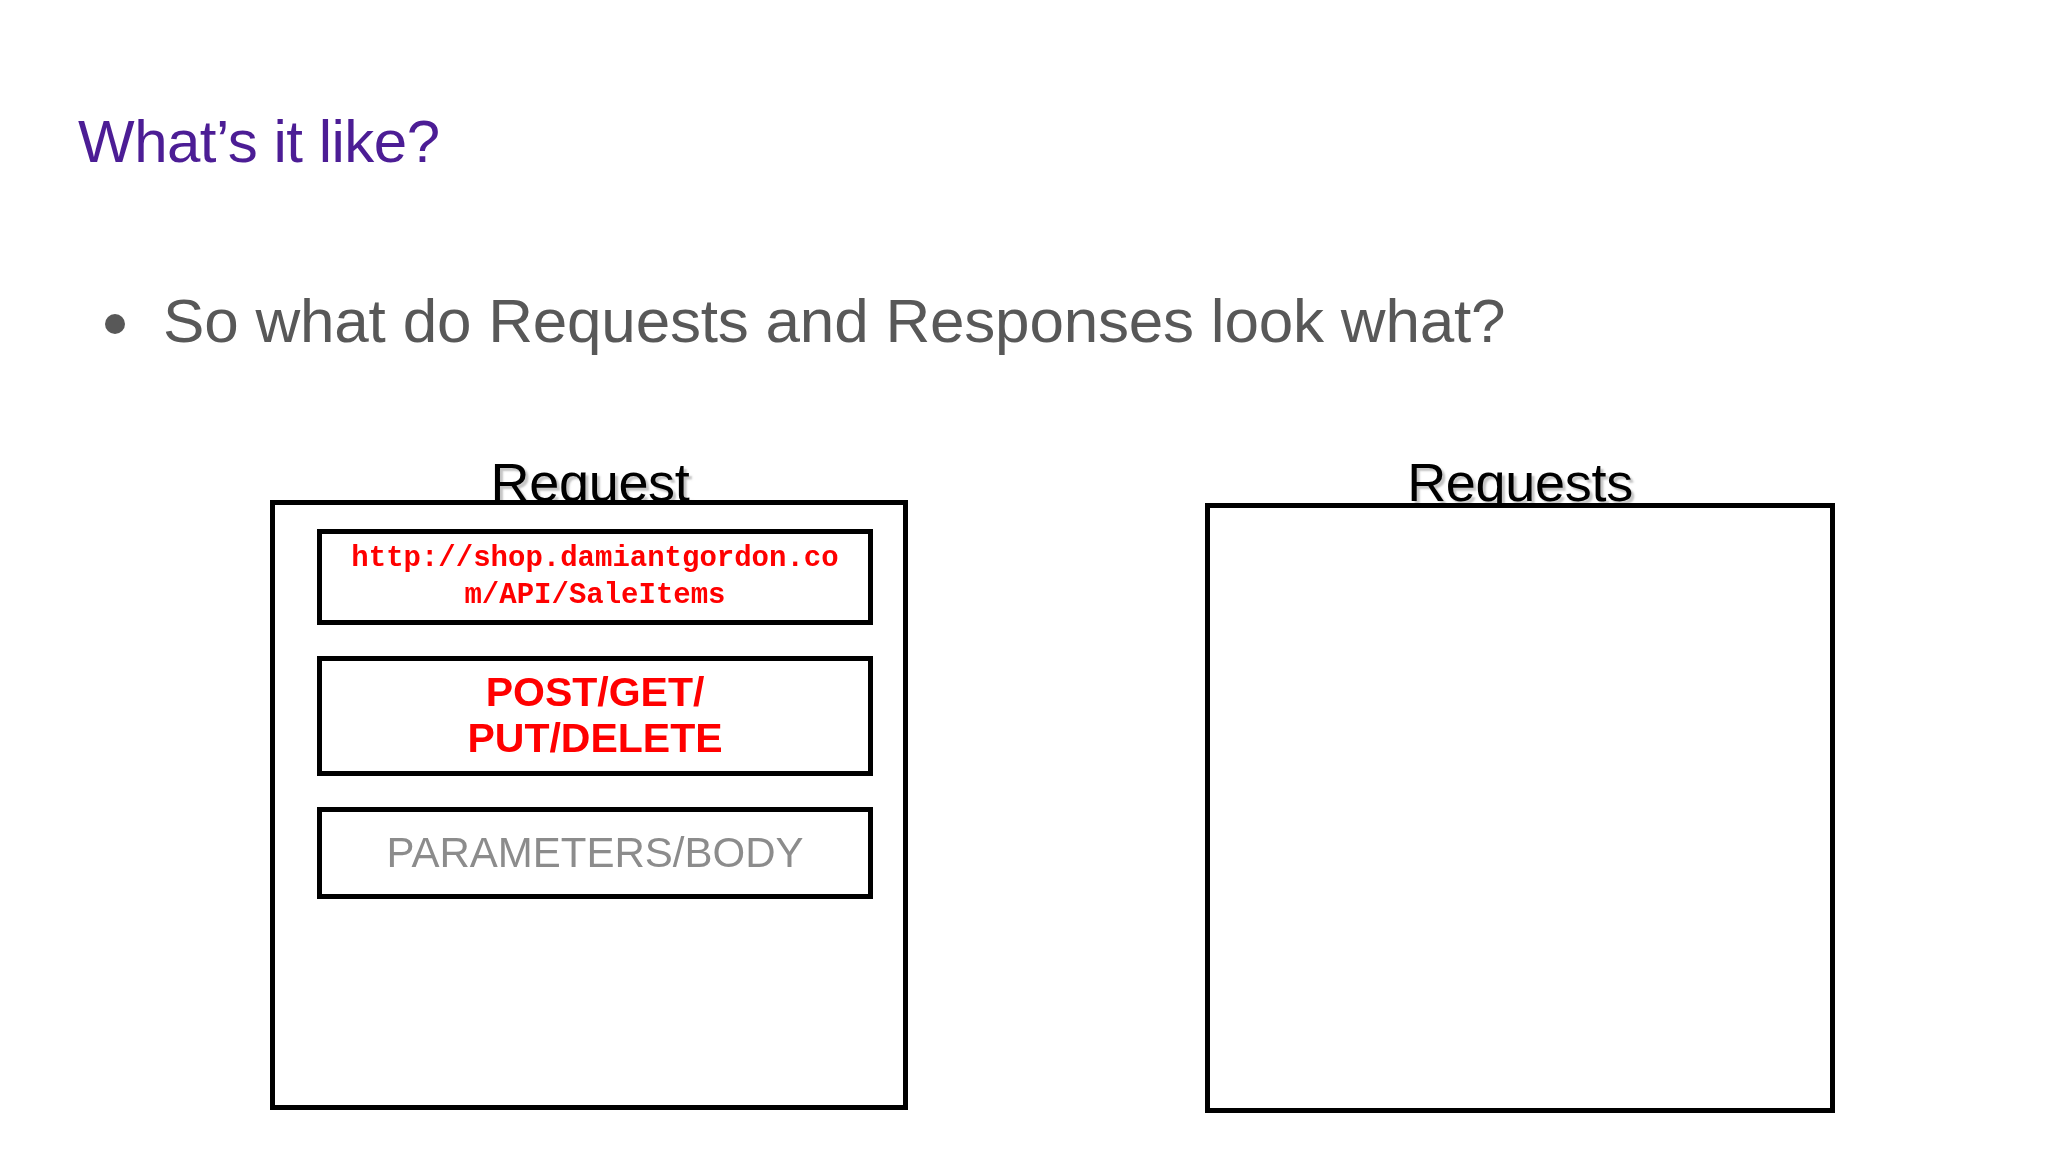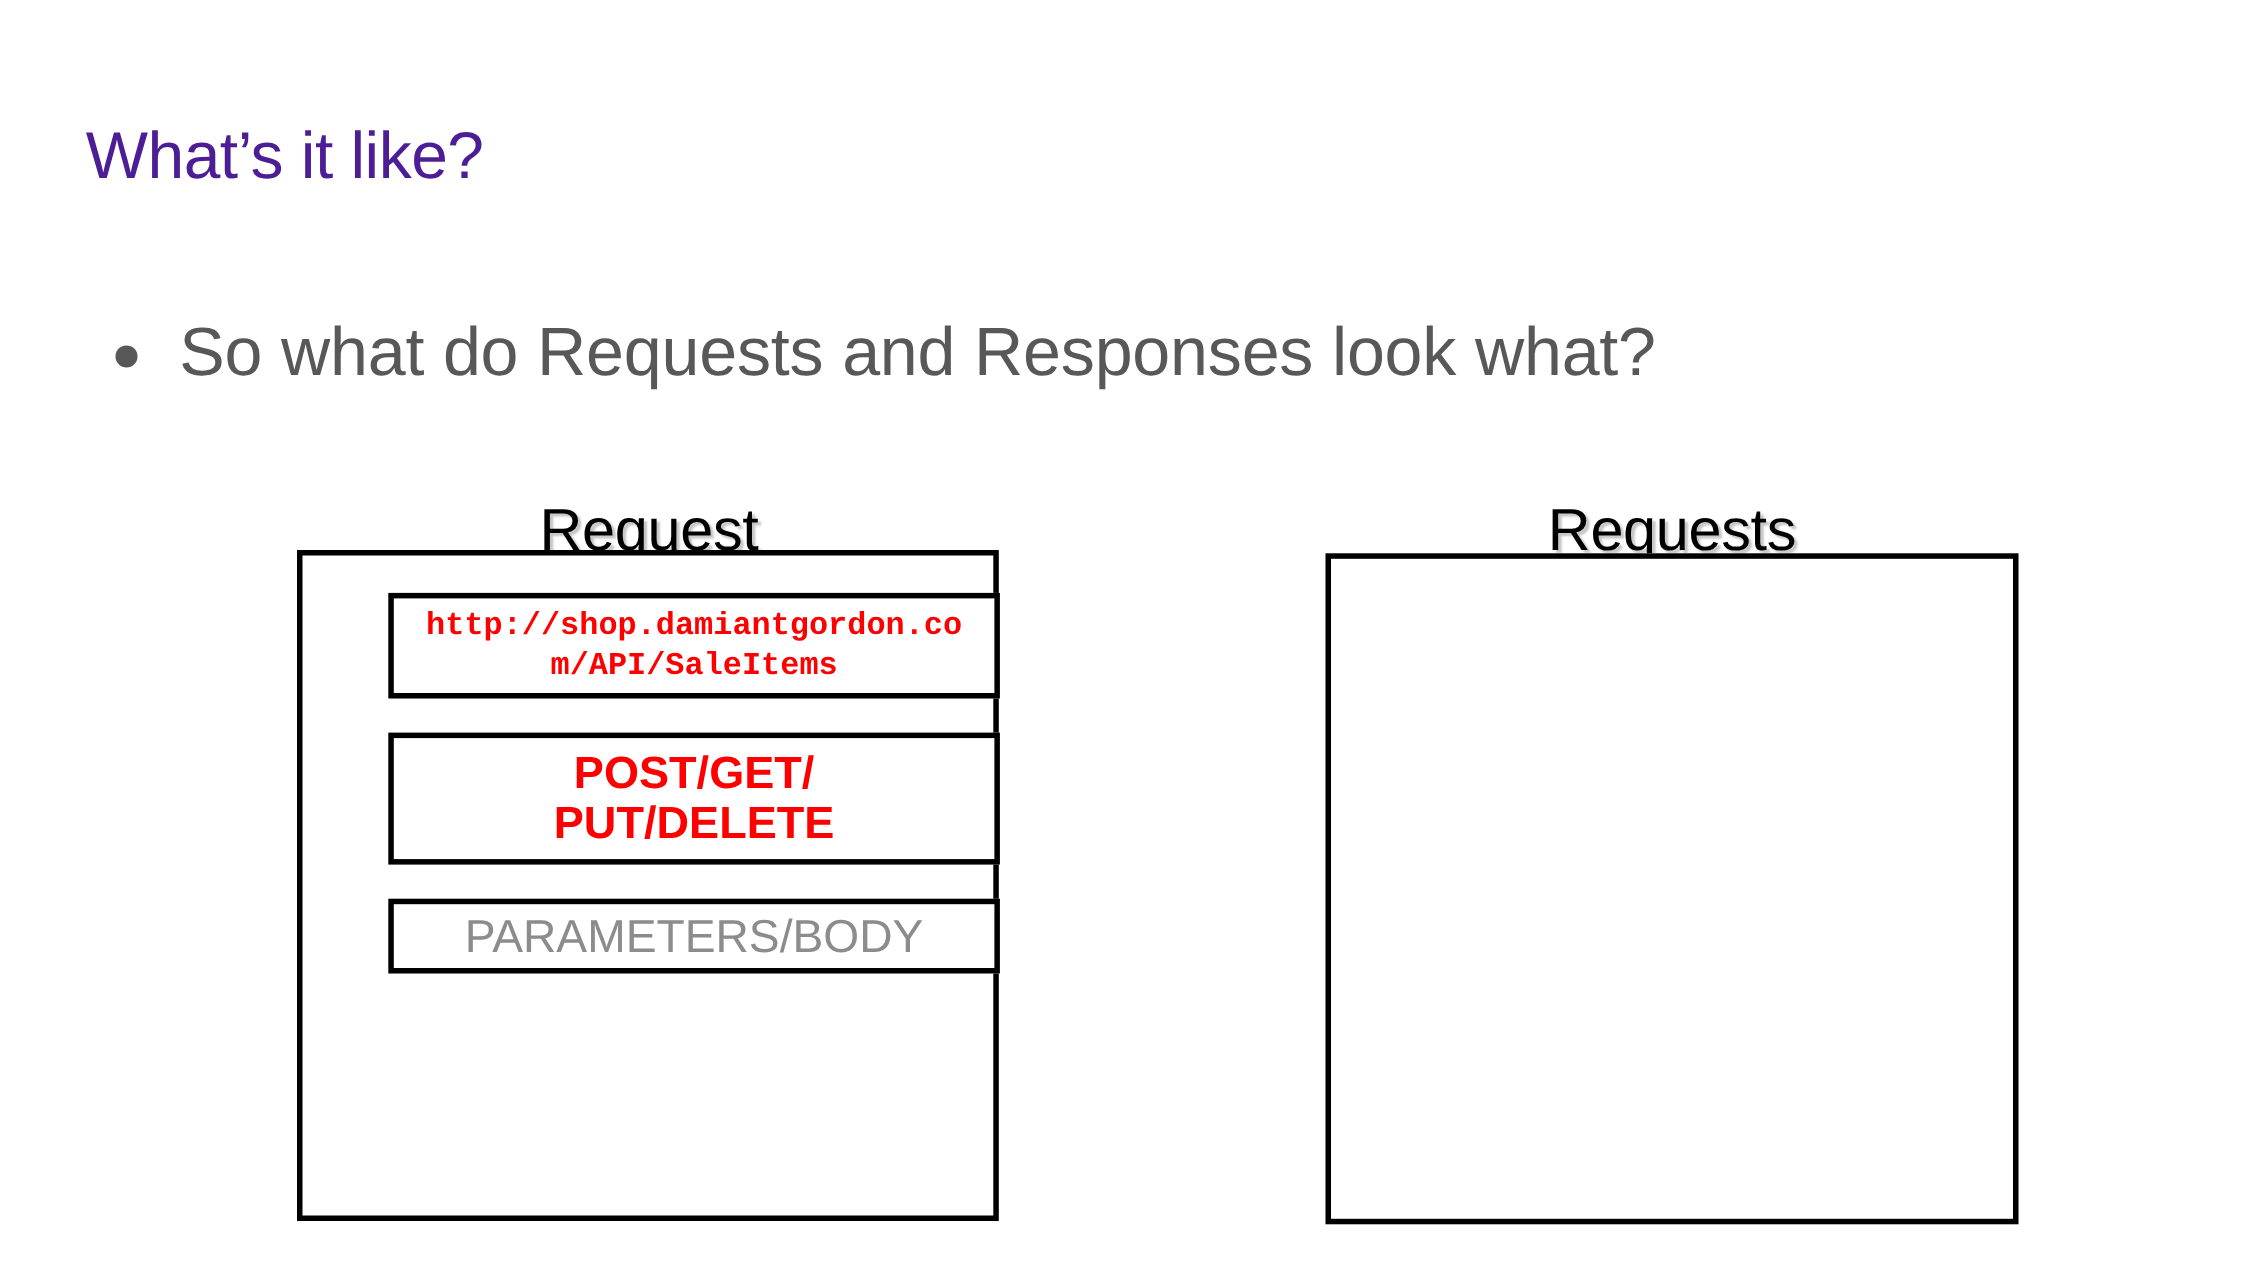--- a/index.html
+++ b/index.html
@@ -78,41 +78,40 @@
     width: 638px;
     height: 610px;
     border: 5px solid #000000;
     background: #ffffff;
     padding: 0;
   }
 
   .request-inner {
     position: absolute;
     left: 42px;
-    top: 34px;
+    top: 24px;
     width: 556px;
-    margin-left: 36px;
   }
 
   
   .field-box {
     width: 100%;
     border: 5px solid #000000;
     background: #ffffff;
     display: flex;
     align-items: center;
     justify-content: center;
     text-align: center;
     margin-bottom: 31px;
   }
 
   .box-url      { height: 96px;  }
   .box-method   { height: 120px;  }
   .box-auth     { height: 92px;  }
-  .box-params   { height: 68px; margin-bottom: 0; }
+  .box-params   { height: 92px; margin-bottom: 0; }
 
   .url-text {
     font-family: "Liberation Mono", "DejaVu Sans Mono", monospace;
     font-size: 29px;
     font-weight: 700;
     color: #ff0000;
     line-height: 1.28;
     padding: 0 14px;
     word-break: break-all;
   }

